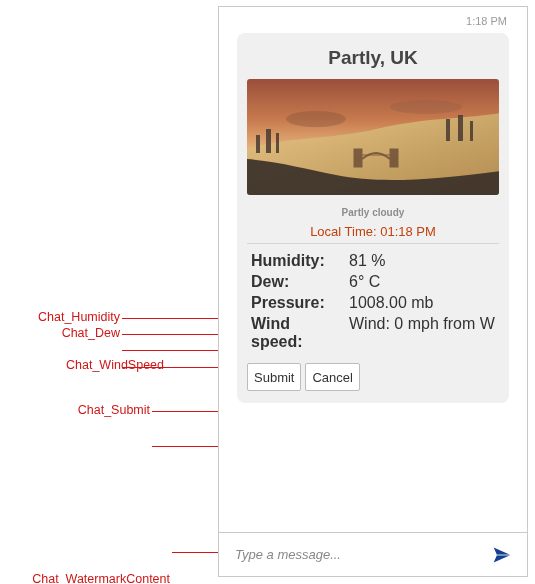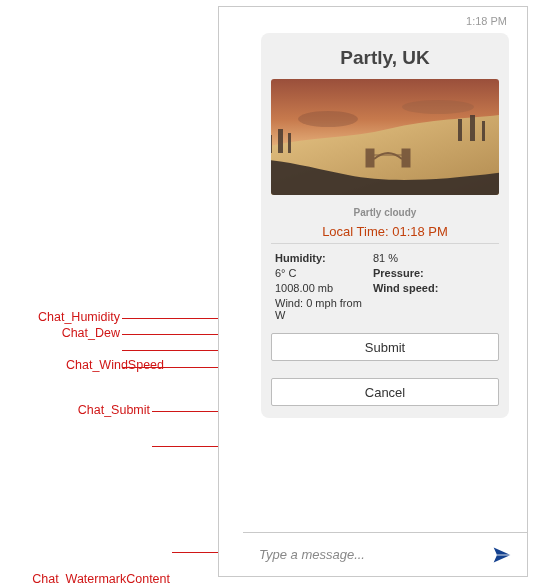--- a/index.html
+++ b/index.html
@@ -19,21 +19,20 @@
   .chat {
     position: absolute;
     top: 6px;
     left: 218px;
     width: 310px;
     height: 571px;
     border: 1px solid #c9c9c9;
     background: #fff;
     display: flex;
     flex-direction: column;
-    padding-left: 24px;
   }
   .chat-scroll {
     flex: 1 1 auto;
     overflow: hidden;
     padding: 6px 18px 6px 18px;
   }
   .timestamp {
     text-align: right;
     color: #9b9b9b;
     font-size: 11px;
@@ -81,26 +80,26 @@
   .divider {
     border: none;
     border-top: 1px solid #d5d5d5;
     margin: 4px 0 8px 0;
   }
   .kv {
     display: grid;
     grid-template-columns: 92px 1fr;
     column-gap: 6px;
     row-gap: 3px;
-    font-size: 11px;
+    font-size: 16px;
     padding: 0 4px;
   }
   .kv .k { font-weight: 700; color: #333; }
   .kv .v { color: #333; }
-  .btns { padding-top: 12px; display: flex; flex-direction: column; gap: 17px; }
+  .btns { padding-top: 12px; display: flex; flex-direction: row; gap: 4px; }
   .btn {
     background: #fff;
     border: 1px solid #bcbcbc;
     height: 28px;
     font-size: 13px;
     color: #333;
     cursor: pointer;
     border-radius: 2px;
   }
   
@@ -241,20 +240,21 @@
         </div>
 
         <div class="cond">Partly cloudy</div>
         <div class="localtime">Local Time: 01:18 PM</div>
 
         <hr class="divider">
 
         <div class="kv">
           <div class="k">Humidity:</div>
           <div class="v">81 %</div>
+          <div class="k">Dew:</div>
           <div class="v">6° C</div>
           <div class="k">Pressure:</div>
           <div class="v">1008.00 mb</div>
           <div class="k">Wind speed:</div>
           <div class="v">Wind: 0 mph from W</div>
         </div>
 
         <div class="btns">
           <button class="btn">Submit</button>
           <button class="btn">Cancel</button>

